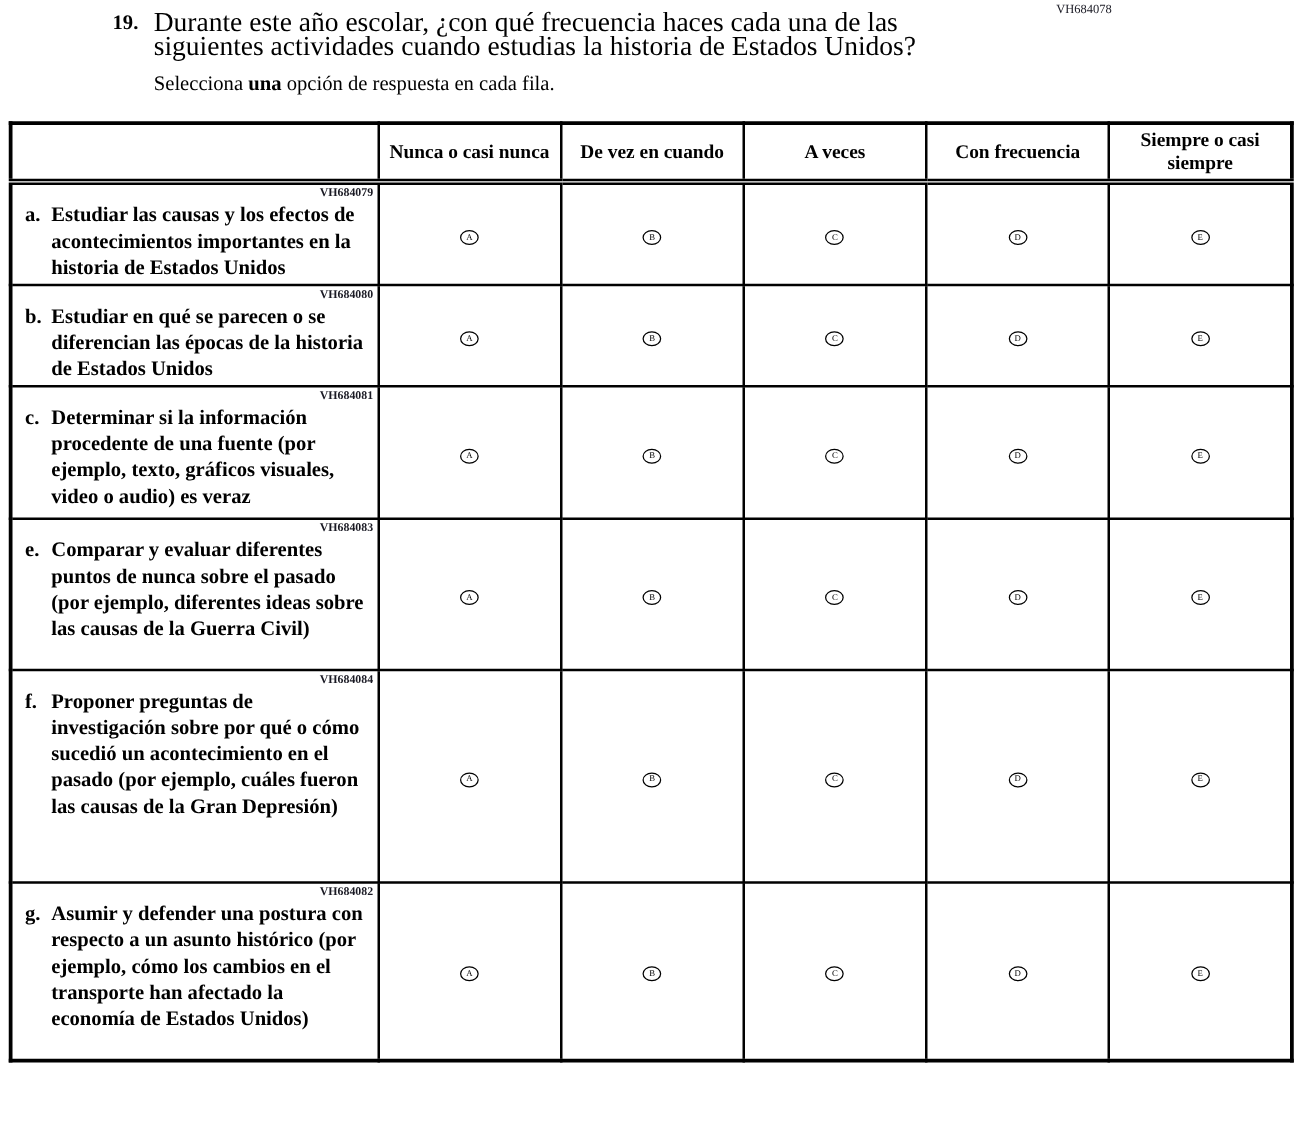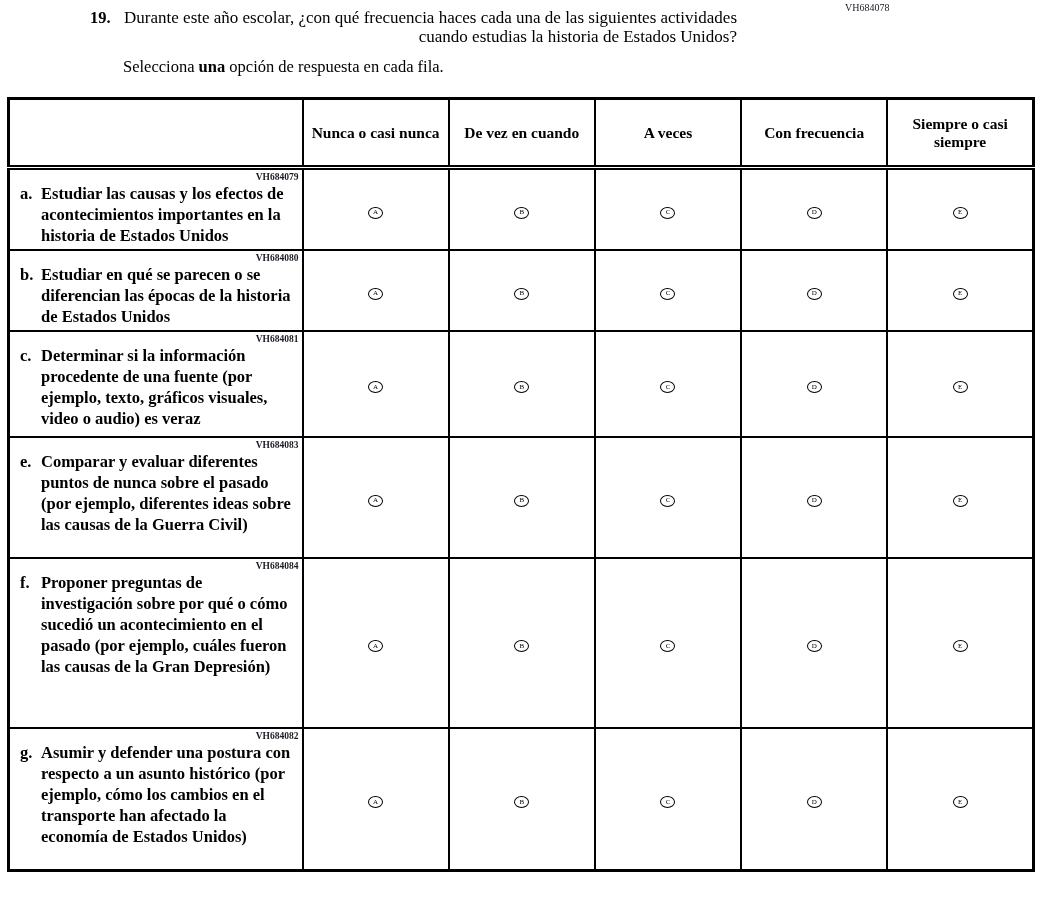--- a/index.html
+++ b/index.html
@@ -12,37 +12,37 @@
   }
 
   .top-code {
     position: absolute; left: 845px; top: 2px;
     font-size: 10px; line-height: 11px; color: #1a1a24;
   }
 
   .question-block { position: absolute; left: 90px; top: 8px; width: 680px; }
   .qrow { position: relative; padding-left: 33px; }
   .qnum { position: absolute; left: 0; top: 0; font-weight: bold; font-size: 16.5px; }
-  .qtext { width: 614px; font-size: 17px; line-height: 19px; text-align: right; }
+  .qtext { width: 614px; font-size: 22px; line-height: 19px; }
   .instruction { margin-top: 11px; padding-left: 33px; font-size: 16.5px; line-height: 19px; }
   .bold { font-weight: bold; }
 
   table.matrix {
     position: absolute; left: 7px; top: 97px; width: 1028px;
     border-collapse: collapse; table-layout: fixed;
     border: 3px solid #000;
   }
   col.c-item { width: 294px; }
   th, td { border: 2px solid #000; padding: 0; }
   thead th {
     border-bottom: 5px double #000;
     font-weight: bold; font-size: 15.5px; line-height: 1.15;
     text-align: center; vertical-align: middle; padding: 2px 3px;
   }
-  tr.h-header { height: 69px; border-radius: 24px; }
+  tr.h-header { height: 47px; border-radius: 24px; }
   tr.h-a { height: 81px; }
   tr.h-b { height: 58px; }
   tr.h-c { height: 106px; }
   tr.h-d { height: 62px; }
   tr.h-e { height: 121px; }
   tr.h-f { height: 170px; }
   tr.h-g { height: 142px; }
 
   td.item-cell { vertical-align: top; font-weight: bold; }
   .cell-code { text-align: right; font-size: 9.5px; line-height: 11px; padding: 2px 3px 0 0; color: #1a1a24; }

